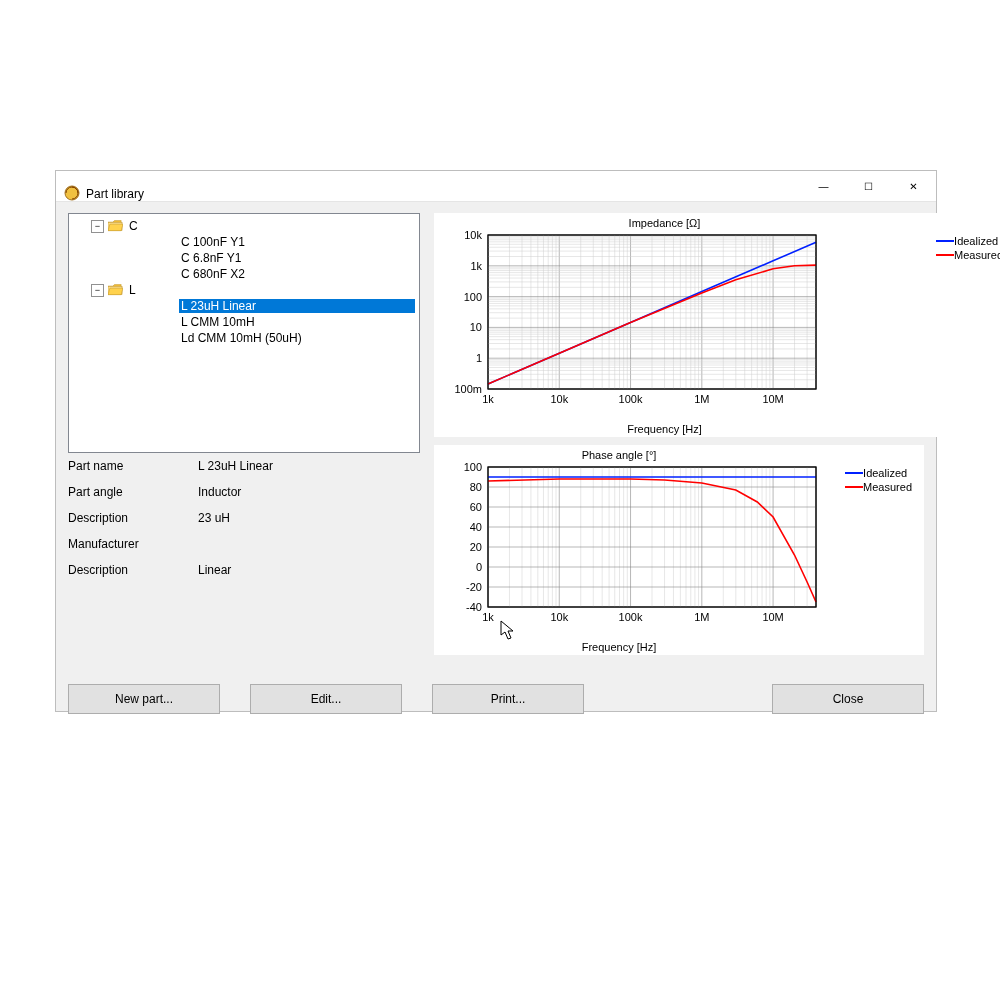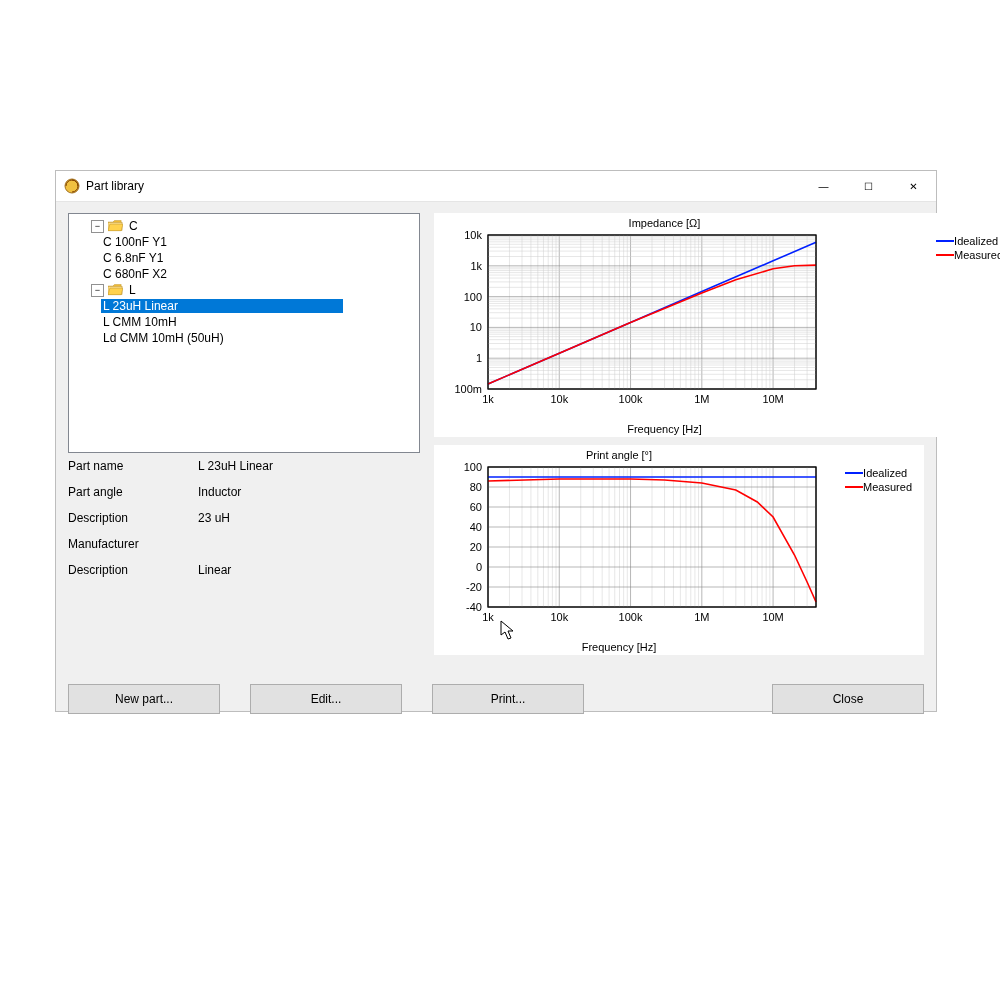--- a/index.html
+++ b/index.html
@@ -16,21 +16,21 @@
     width: 880px; height: 540px;
     border: 1px solid #bdbdbd;
     background: #f0f0f0;
     box-shadow: 0 0 0 rgba(0,0,0,0);
   }
   .titlebar {
     height: 30px;
     background: #fff;
     border-bottom: 1px solid #e5e5e5;
     display: flex;
-    align-items: center;
+    align-items: flex-end;
     padding-left: 8px;
   }
   .titlebar .app-icon {
     width: 16px; height: 16px;
     margin-right: 6px;
   }
   .titlebar .title { flex: 0 0 auto; }
   .titlebar .spacer { flex: 1; }
   .win-btn {
     width: 45px; height: 30px;
@@ -52,21 +52,21 @@
     overflow: hidden;
     padding: 4px 0;
   }
   .tree-row {
     display: flex; align-items: center;
     height: 16px;
     padding: 0 4px;
     white-space: nowrap;
   }
   .tree-row.level1 { padding-left: 22px; }
-  .tree-row.level2 { padding-left: 32px; }
+  .tree-row.level2 { padding-left: 110px; }
   .expander {
     width: 11px; height: 11px;
     border: 1px solid #919191;
     margin-right: 4px;
     display: flex; align-items: center; justify-content: center;
     font-size: 9px; line-height: 9px;
     background: #fff;
     cursor: pointer;
   }
   .folder-icon {
@@ -355,21 +355,21 @@
             <span>Idealized</span>
           </div>
           <div class="legend-row">
             <span class="legend-swatch" style="background:#ff0000"></span>
             <span>Measured</span>
           </div>
         </div>
     </div>
 
     <div class="chart-panel" id="chart2">
-      <div class="chart-title">Print angle [°]</div>
+      <div class="chart-title">Phase angle [°]</div>
       <svg class="plot-svg" id="plot2" style="left:8px; top:16px;" width="380" height="178">
           <rect x="46" y="6" width="328" height="140" fill="#fff" stroke="#000" stroke-width="1"></rect>
           <line x1="67.4551393862413" y1="6" x2="67.4551393862413" y2="146" stroke="#cfcfcf" stroke-width="0.5"></line>
           <line x1="80.00559137493798" y1="6" x2="80.00559137493798" y2="146" stroke="#cfcfcf" stroke-width="0.5"></line>
           <line x1="88.9102787724826" y1="6" x2="88.9102787724826" y2="146" stroke="#cfcfcf" stroke-width="0.5"></line>
           <line x1="95.81729092063806" y1="6" x2="95.81729092063806" y2="146" stroke="#cfcfcf" stroke-width="0.5"></line>
           <line x1="101.46073076117928" y1="6" x2="101.46073076117928" y2="146" stroke="#cfcfcf" stroke-width="0.5"></line>
           <line x1="106.23219115939646" y1="6" x2="106.23219115939646" y2="146" stroke="#cfcfcf" stroke-width="0.5"></line>
           <line x1="110.3654181587239" y1="6" x2="110.3654181587239" y2="146" stroke="#cfcfcf" stroke-width="0.5"></line>
           <line x1="114.01118274987594" y1="6" x2="114.01118274987594" y2="146" stroke="#cfcfcf" stroke-width="0.5"></line>

